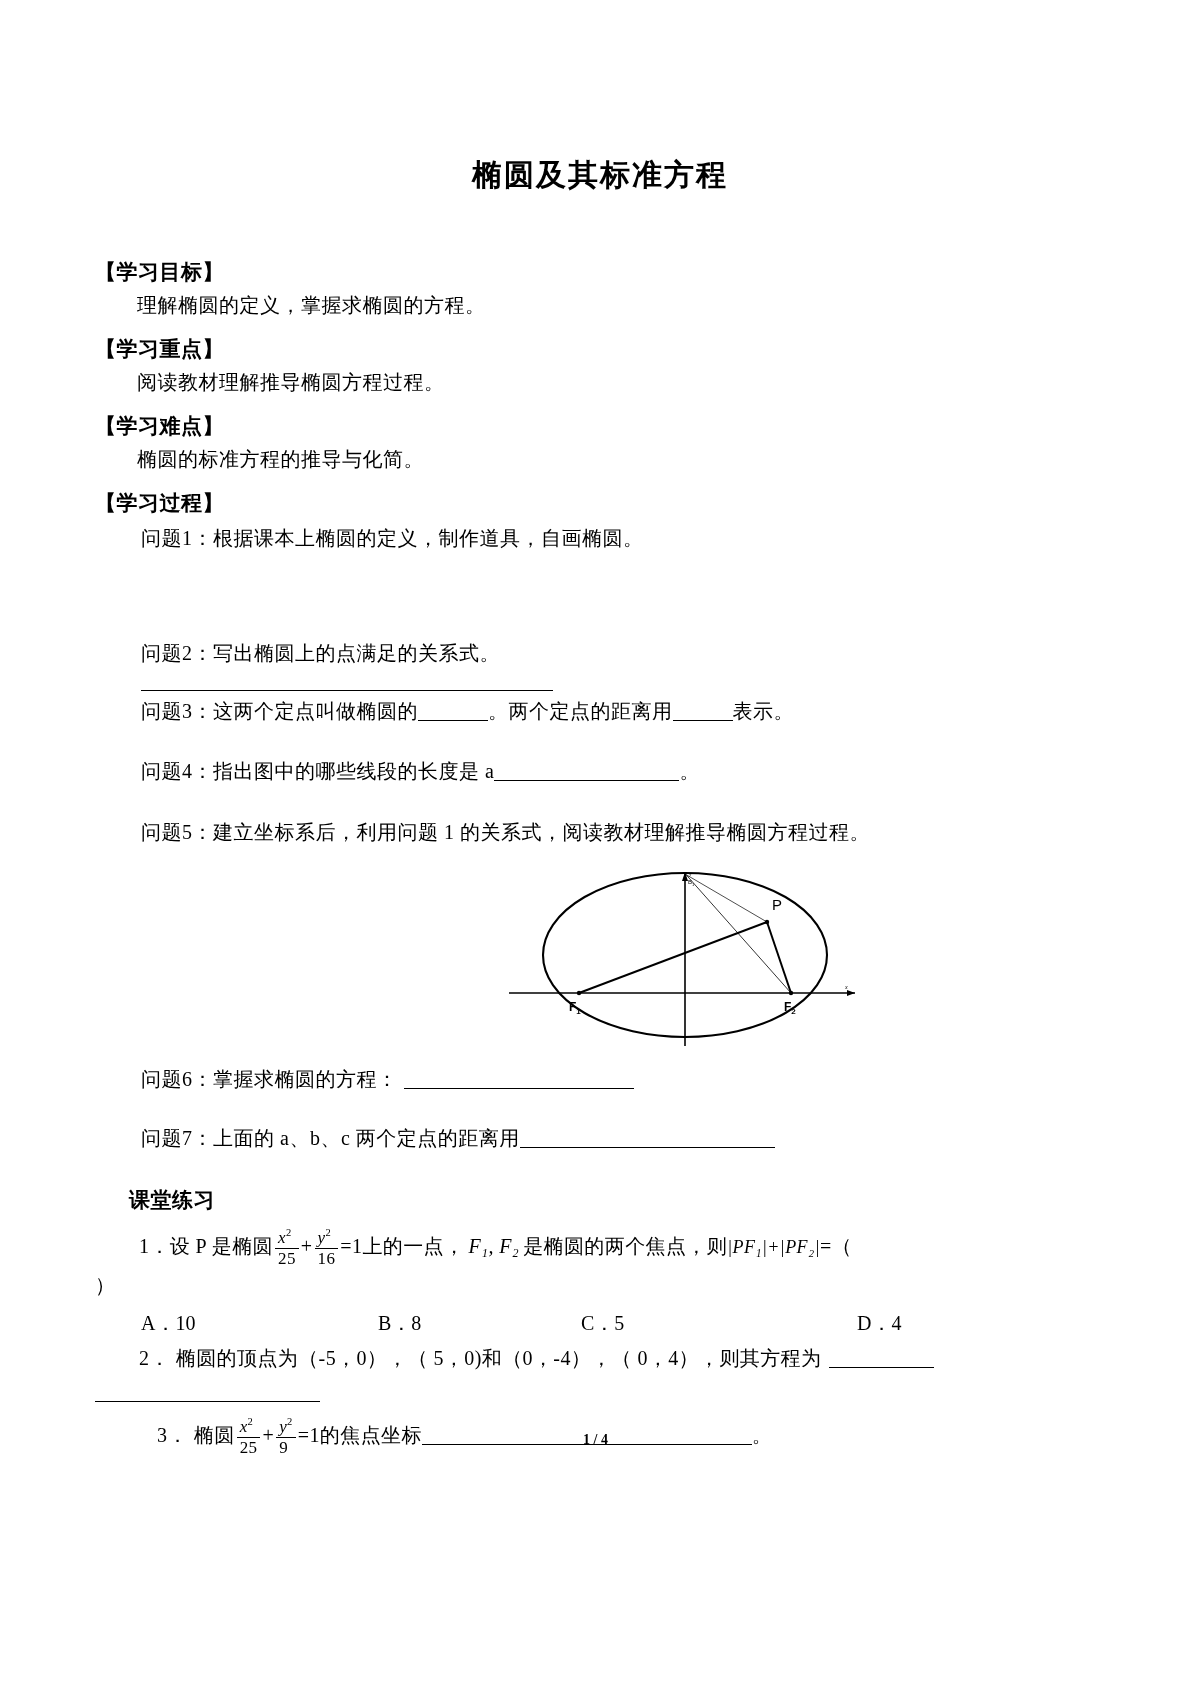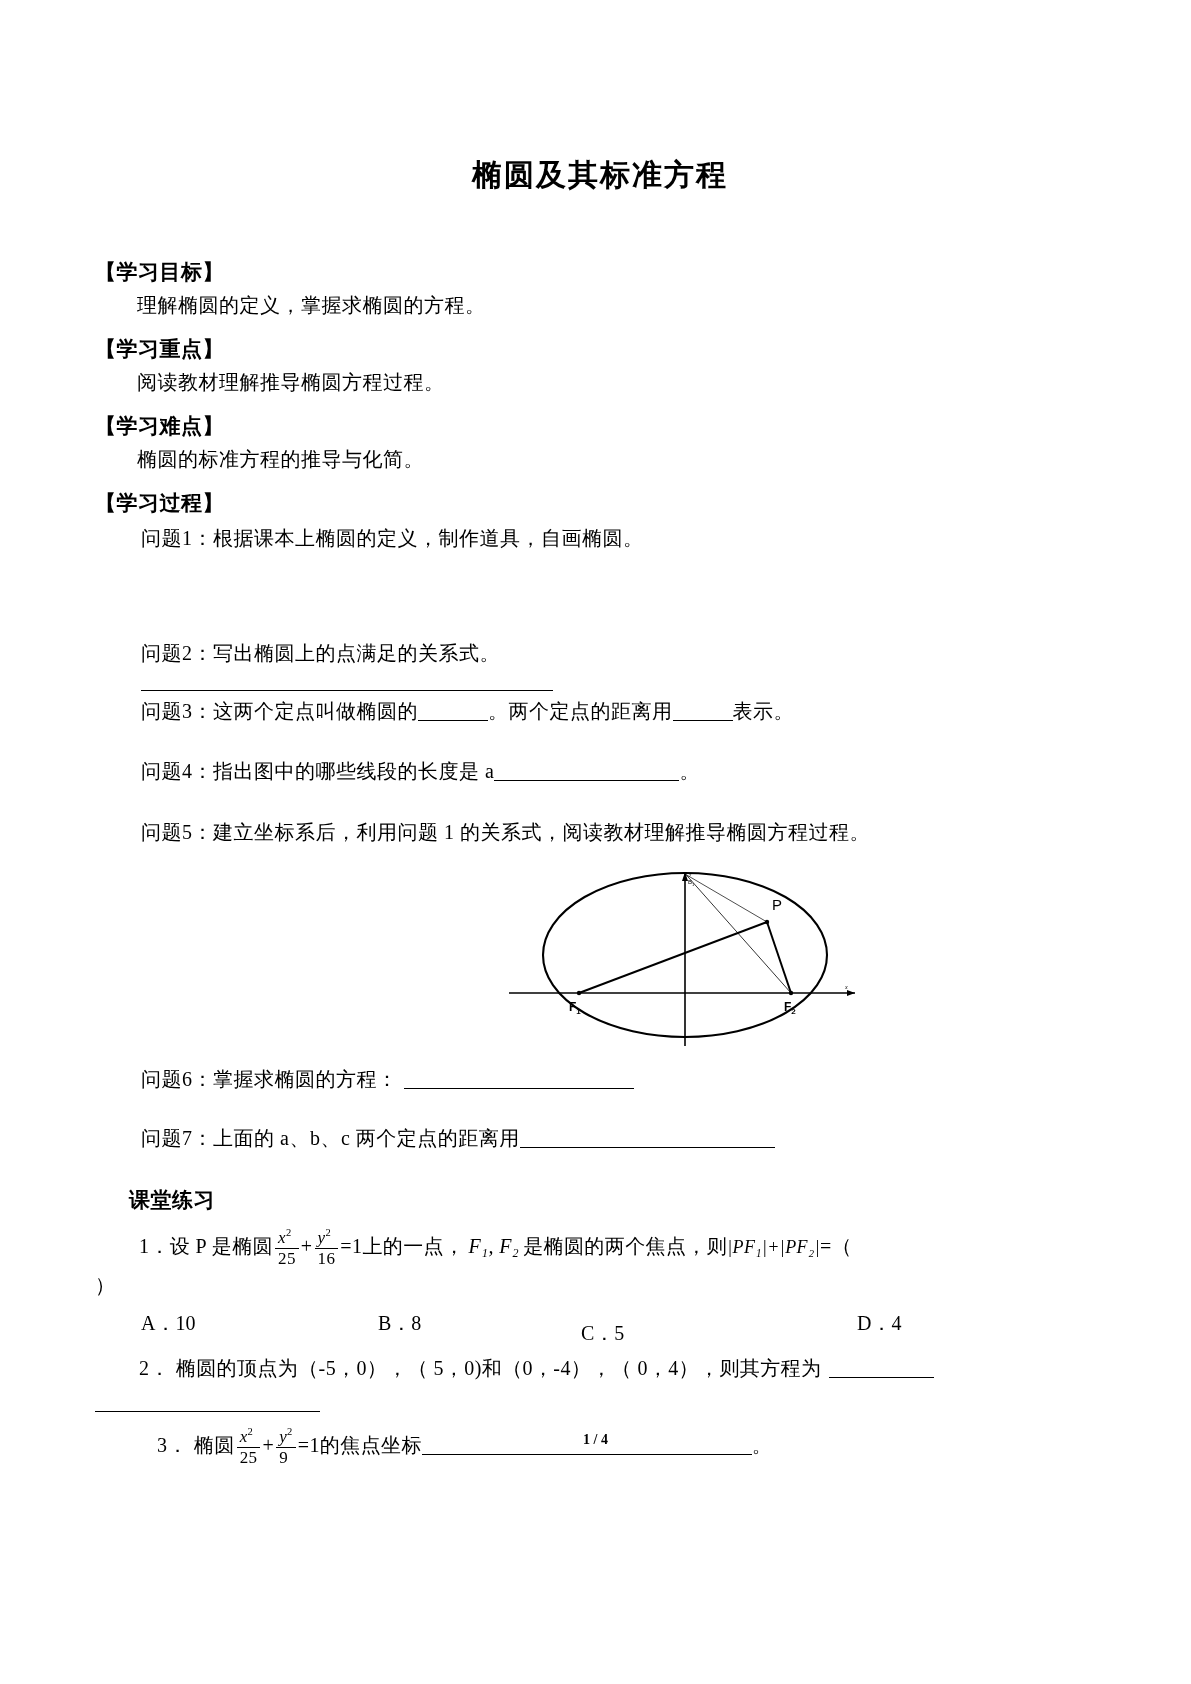--- a/index.html
+++ b/index.html
@@ -132,21 +132,21 @@
 
   .choices {
     font-size: 20px;
     margin-top: 10px;
     margin-left: 46px;
     display: flex;
   }
   .choices > span { display: inline-block; }
   .ch1 { width: 237px; }
   .ch2 { width: 203px; }
-  .ch3 { width: 276px; margin-top: 10px; }
+  .ch3 { width: 276px; }
 
   .long-underline {
     display: inline-block;
     border-bottom: 1.2px solid #000;
     height: 18px;
     vertical-align: -3px;
   }
   .u-105 { width: 105px; }
   .u-225 { width: 225px; }
   .u-330 { width: 330px; }

